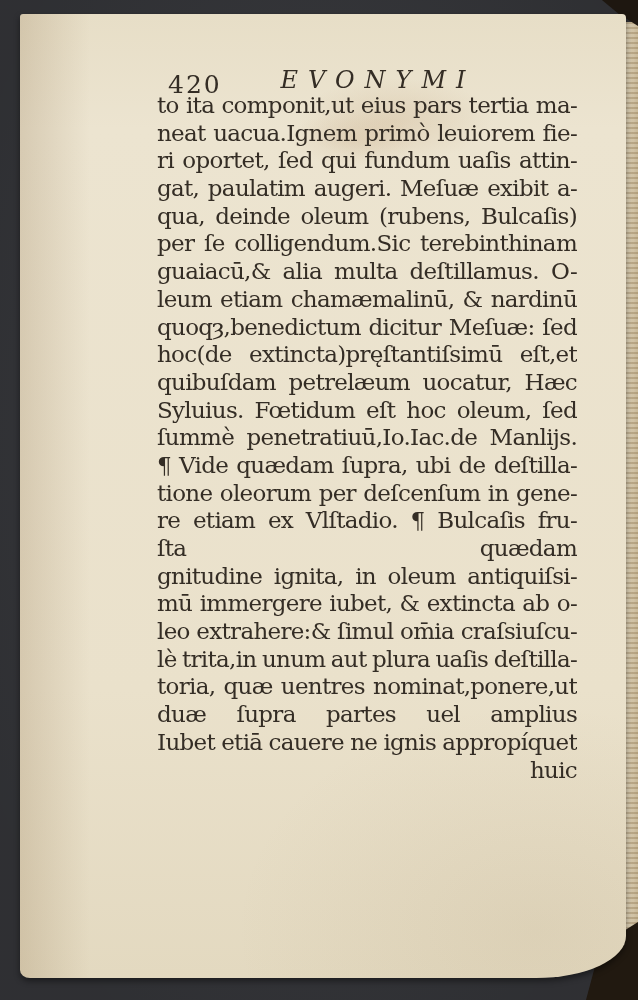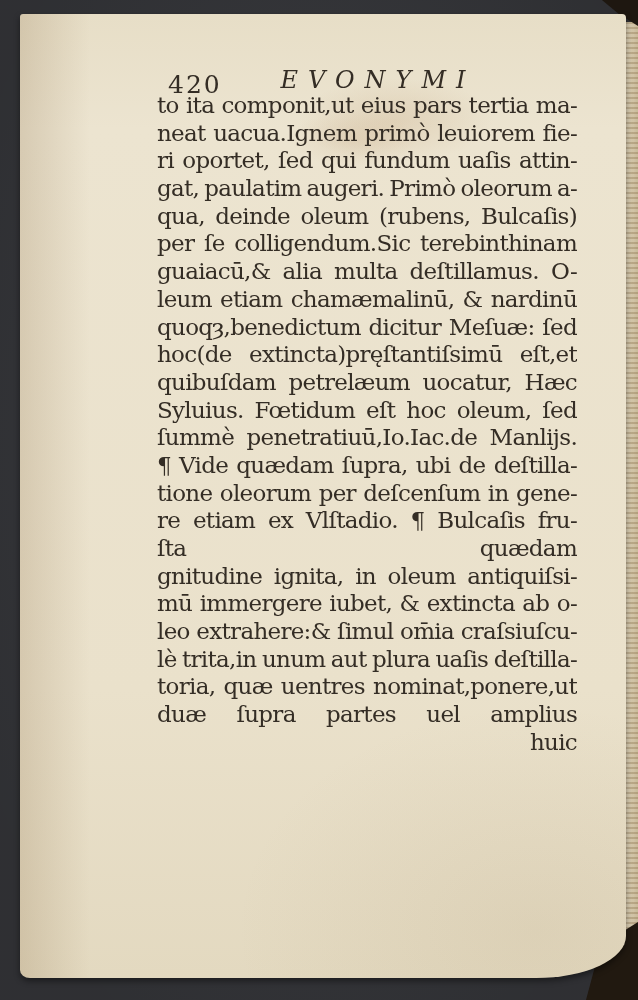--- a/index.html
+++ b/index.html
@@ -95,36 +95,37 @@
 
     <div class="header">
       <span class="pagenum">420</span>
       <span class="title">EVONYMI</span>
     </div>
 
     <div class="textblock">
       <div class="line">to ita componit,ut eius pars tertia ma-</div>
       <div class="line">neat uacua.Ignem primò leuiorem fie-</div>
       <div class="line">ri oportet, ſed qui fundum uaſis attin-</div>
-      <div class="line">gat, paulatim augeri. Primò oleorum a-</div>
+      <div class="line">gat, paulatim augeri. Meſuæ exibit a-</div>
       <div class="line">qua, deinde oleum (rubens, Bulcaſis)</div>
       <div class="line">per ſe colligendum.Sic terebinthinam</div>
       <div class="line">guaiacū,&amp; alia multa deſtillamus. O-</div>
       <div class="line">leum etiam chamæmalinū, &amp; nardinū</div>
       <div class="line">quoqȝ,benedictum dicitur Meſuæ: ſed</div>
       <div class="line">hoc(de extincta)pręſtantiſsimū eſt,et</div>
       <div class="line">quibuſdam petrelæum uocatur, Hæc</div>
       <div class="line">Syluius. Fœtidum eſt hoc oleum, ſed</div>
       <div class="line">ſummè penetratiuū,Io.Iac.de Manlijs.</div>
       <div class="line">¶ Vide quædam ſupra, ubi de deſtilla-</div>
       <div class="line">tione oleorum per deſcenſum in gene-</div>
       <div class="line">re etiam ex Vlſtadio. ¶ Bulcaſis fru-</div>
       <div class="line">ſta quædam unciæ(drachmæ,Raſis)ma-</div>
       <div class="line">gnitudine ignita, in oleum antiquiſsi-</div>
       <div class="line">mū immergere iubet, &amp; extincta ab o-</div>
       <div class="line">leo extrahere:&amp; ſimul om̄ia craſsiuſcu-</div>
       <div class="line">lè trita,in unum aut plura uaſis deſtilla-</div>
       <div class="line">toria, quæ uentres nominat,ponere,ut</div>
       <div class="line">duæ ſupra partes uel amplius implean̄t.</div>
+      <div class="line">Iubet etiā cauere ne ignis appropíquet</div>
       <div class="line catchword">huic</div>
     </div>
   </div>
 </div>
 
 </body></html>

